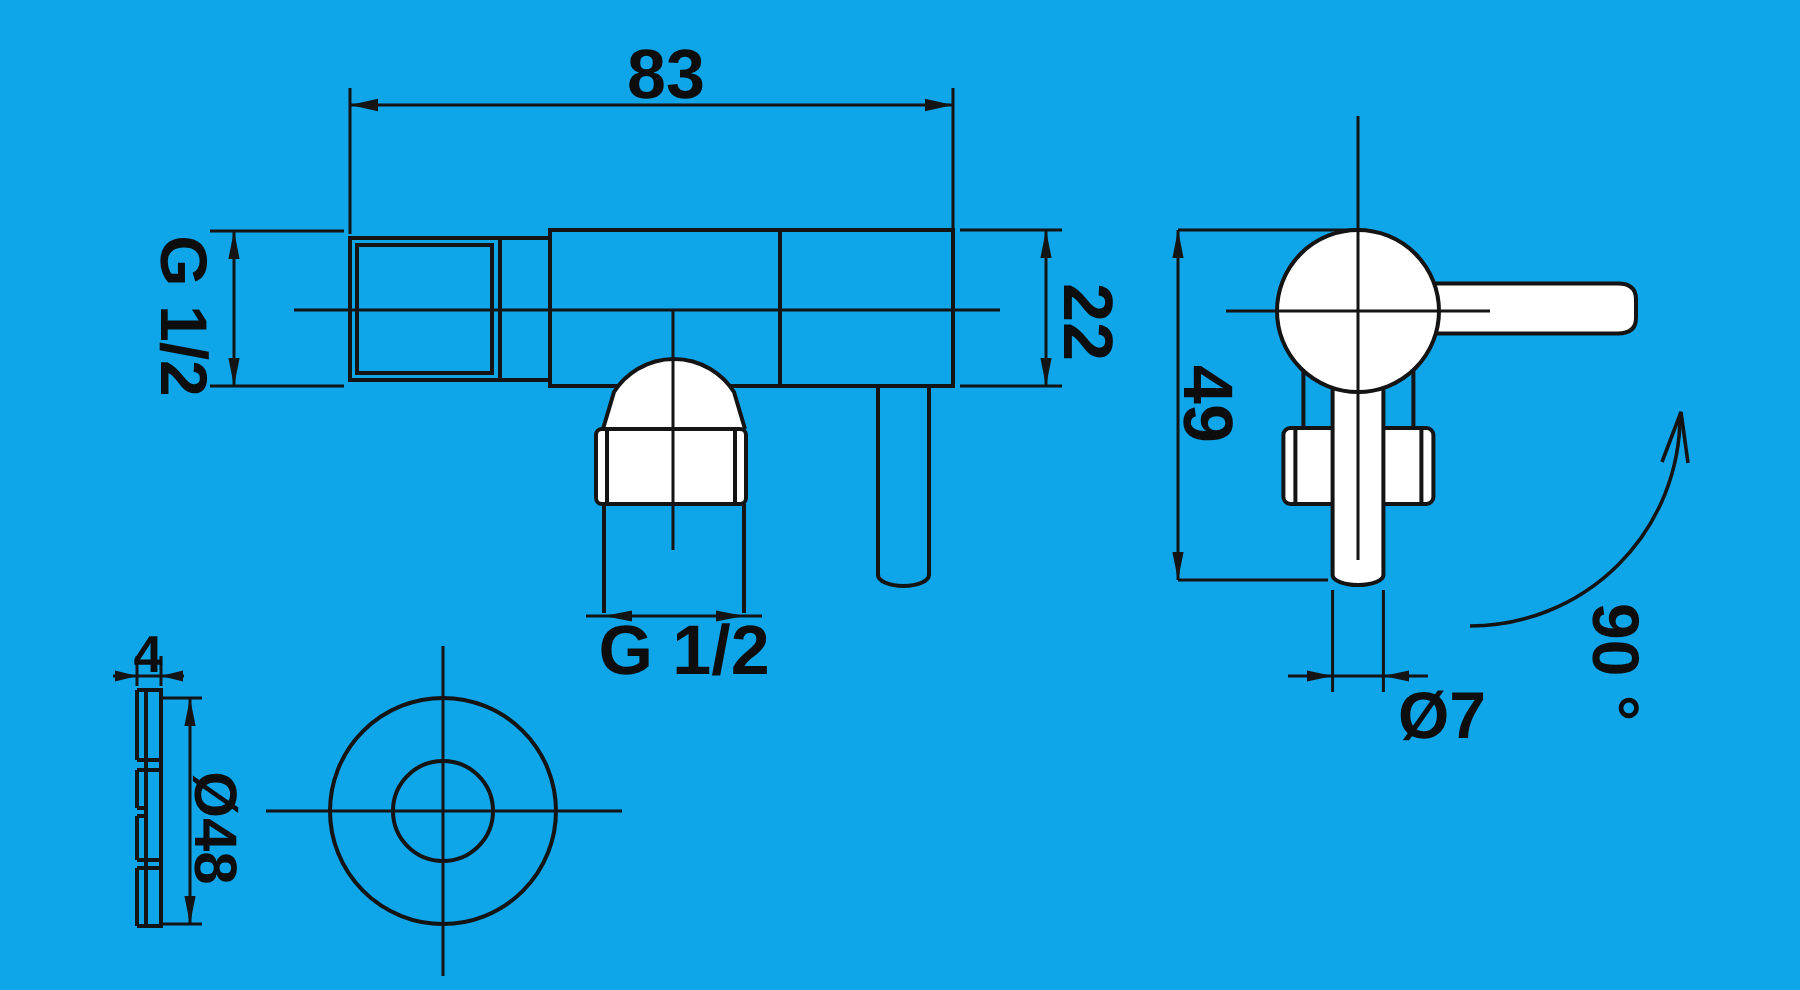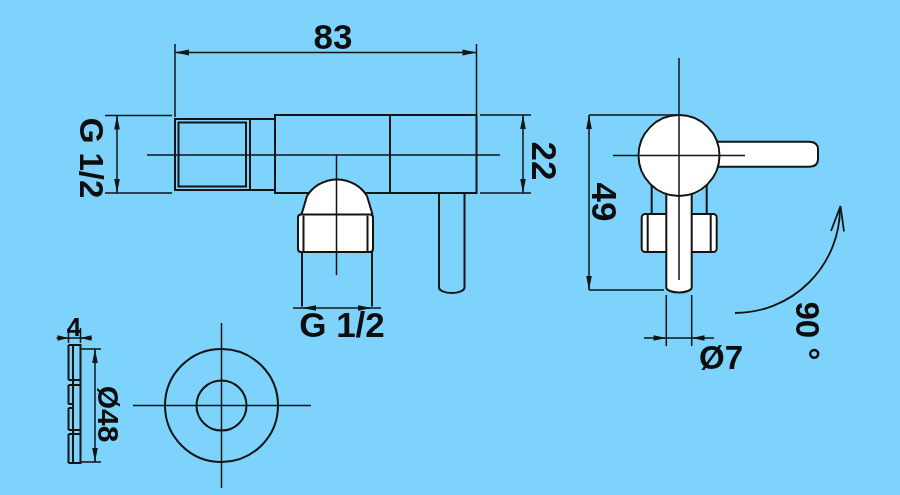--- a/index.html
+++ b/index.html
@@ -4,21 +4,21 @@
 <style>
   html, body {
     margin: 0;
     padding: 0;
     background: #ffffff;
   }
   .sheet {
     position: relative;
     width: 900px;
     height: 495px;
-    background: #7dd3fc;
+    background: #0ea5e9;
     overflow: hidden;
   }
   svg { display: block; }
   .part {
     fill: none;
     stroke: #141414;
     stroke-width: 2;
     stroke-linecap: butt;
     stroke-linejoin: miter;
   }

